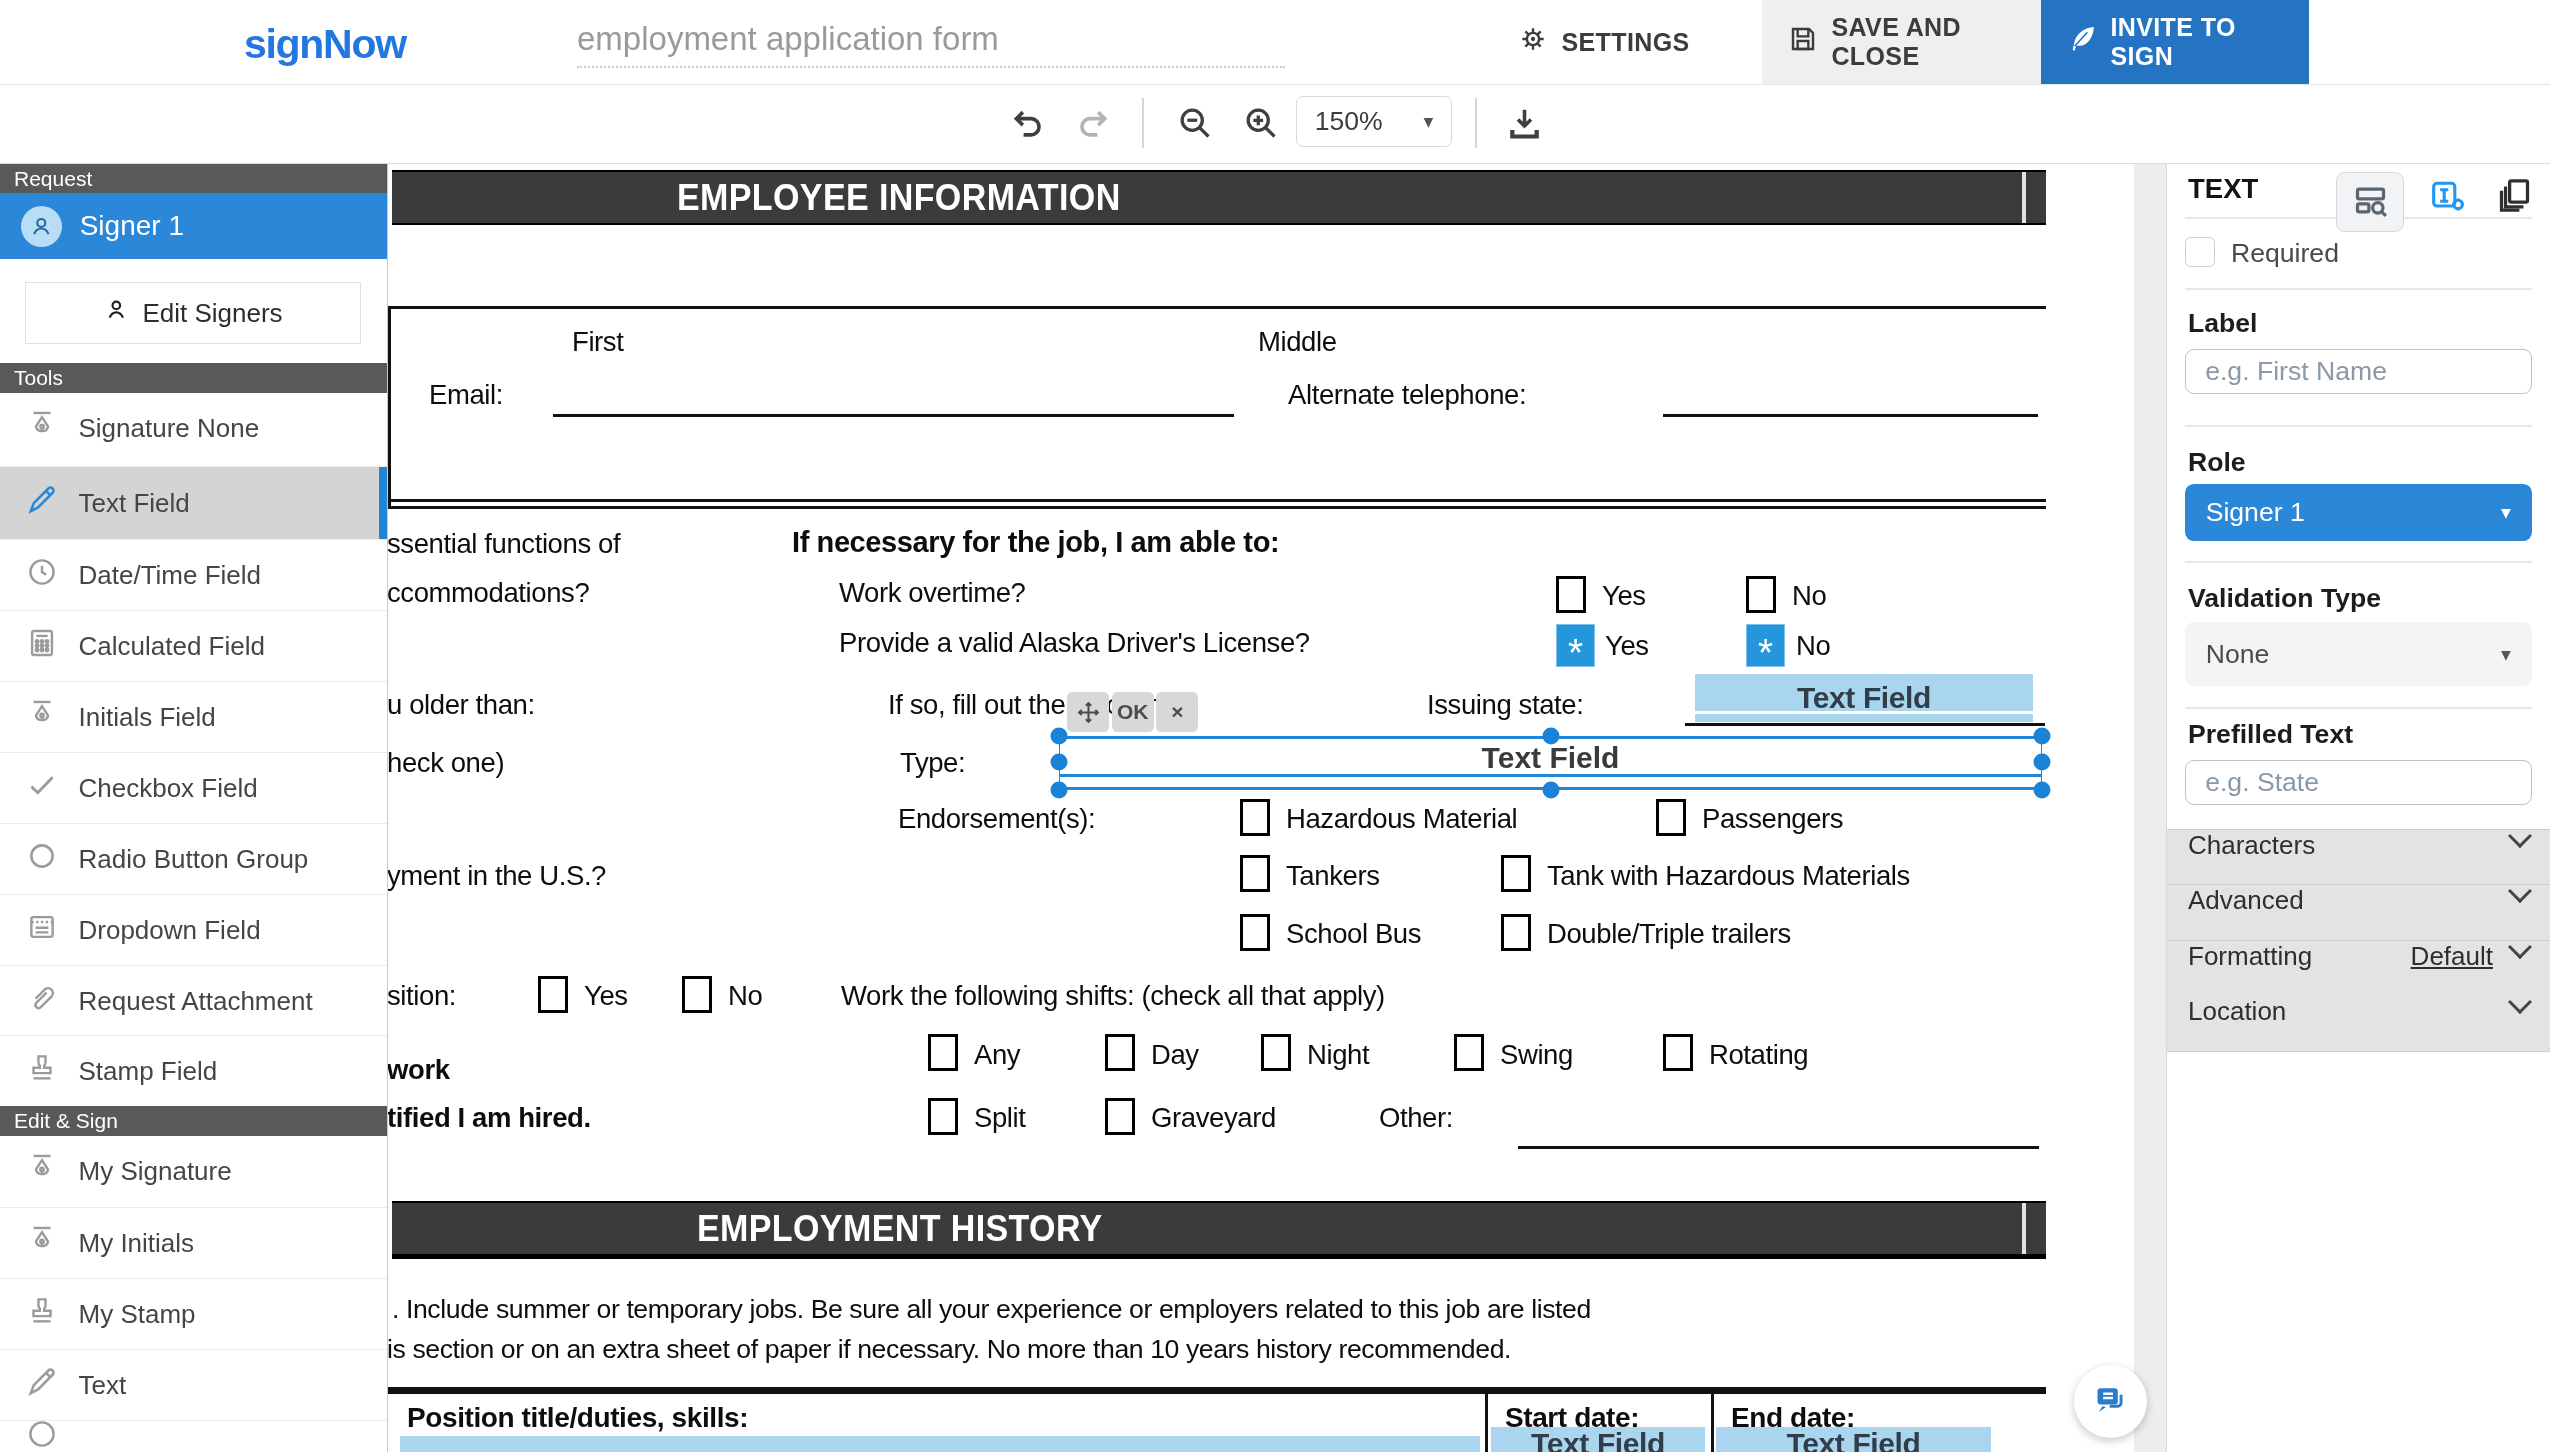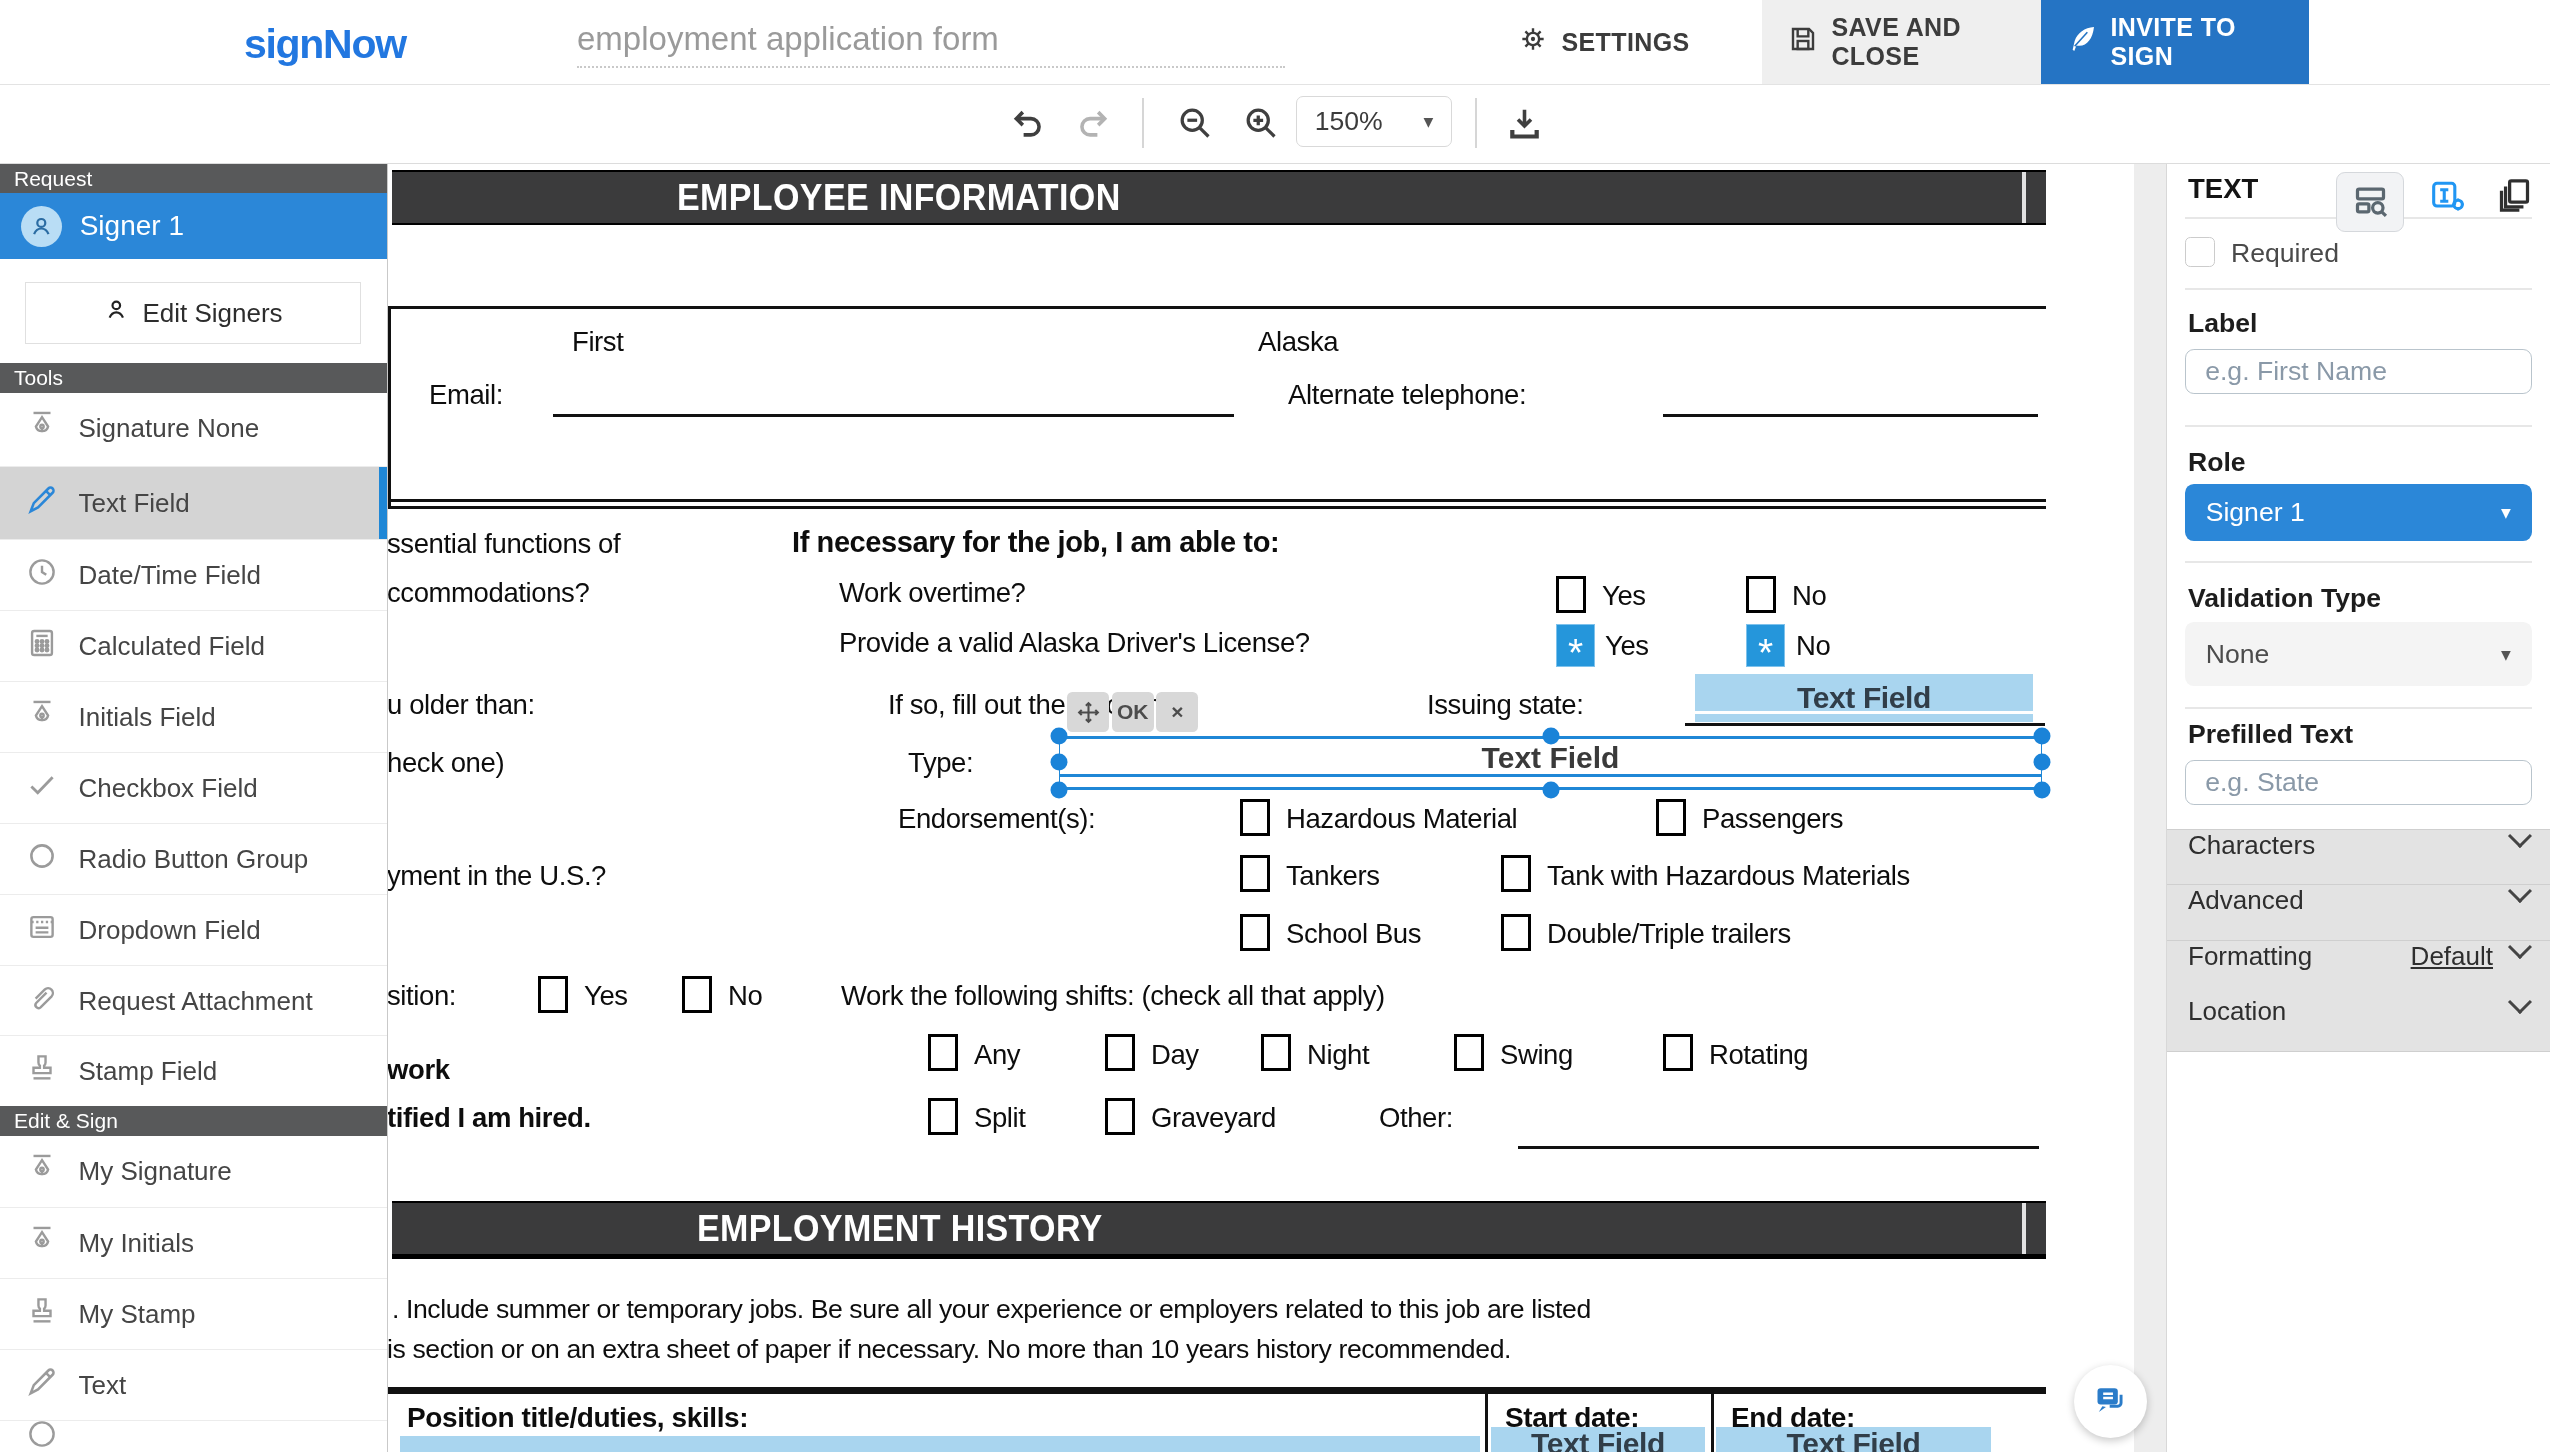--- a/index.html
+++ b/index.html
@@ -375,21 +375,21 @@
   <div class="scrollstrip"></div>
 
   <div class="secbar" style="left:392px;top:170px;width:1654px;height:51px;">
     <span class="sect" style="left:285px;">EMPLOYEE INFORMATION</span>
     <span class="seam" style="left:1630px;"></span>
   </div>
 
   <div class="hl" style="left:387px;top:306px;width:1659px;"></div>
   <div class="vl" style="left:388px;top:306px;height:201px;"></div>
   <div class="dtext" style="left:572px;top:326px;">First</div>
-  <div class="dtext" style="left:1258px;top:326px;">Alaska</div>
+  <div class="dtext" style="left:1258px;top:326px;">Middle</div>
   <div class="dtext" style="left:429px;top:379px;">Email:</div>
   <div class="dtext" style="left:1288px;top:379px;">Alternate telephone:</div>
   <div class="hl" style="left:553px;top:414px;width:681px;"></div>
   <div class="hl" style="left:1663px;top:414px;width:375px;"></div>
   <div class="hl" style="left:387px;top:499px;width:1659px;"></div>
   <div class="hl" style="left:387px;top:506px;width:1659px;"></div>
 
   <div class="dtext" style="left:387px;top:528px;">ssential functions of</div>
   <div class="dtext db" style="left:792px;top:526px;font-size:29px;">If necessary for the job, I am able to:</div>
 
@@ -438,21 +438,21 @@
   <span class="handle" style="left:1059px;top:736px;"></span>
   <span class="handle" style="left:1551px;top:736px;"></span>
   <span class="handle" style="left:2042px;top:736px;"></span>
   <span class="handle" style="left:1059px;top:762px;"></span>
   <span class="handle" style="left:2042px;top:762px;"></span>
   <span class="handle" style="left:1059px;top:790px;"></span>
   <span class="handle" style="left:1551px;top:790px;"></span>
   <span class="handle" style="left:2042px;top:790px;"></span>
 
   <div class="dtext" style="left:387px;top:747px;">heck one)</div>
-  <div class="dtext" style="left:900px;top:747px;margin-left:8px;">Type:</div>
+  <div class="dtext" style="left:900px;top:747px;">Type:</div>
 
   <div class="dtext" style="left:898px;top:803px;">Endorsement(s):</div>
   <span class="cb" style="left:1240px;top:799px;"></span>
   <div class="dtext" style="left:1286px;top:803px;">Hazardous Material</div>
   <span class="cb" style="left:1656px;top:799px;"></span>
   <div class="dtext" style="left:1702px;top:803px;">Passengers</div>
 
   <div class="dtext" style="left:387px;top:860px;">yment in the U.S.?</div>
   <span class="cb" style="left:1240px;top:855px;"></span>
   <div class="dtext" style="left:1286px;top:860px;">Tankers</div>

